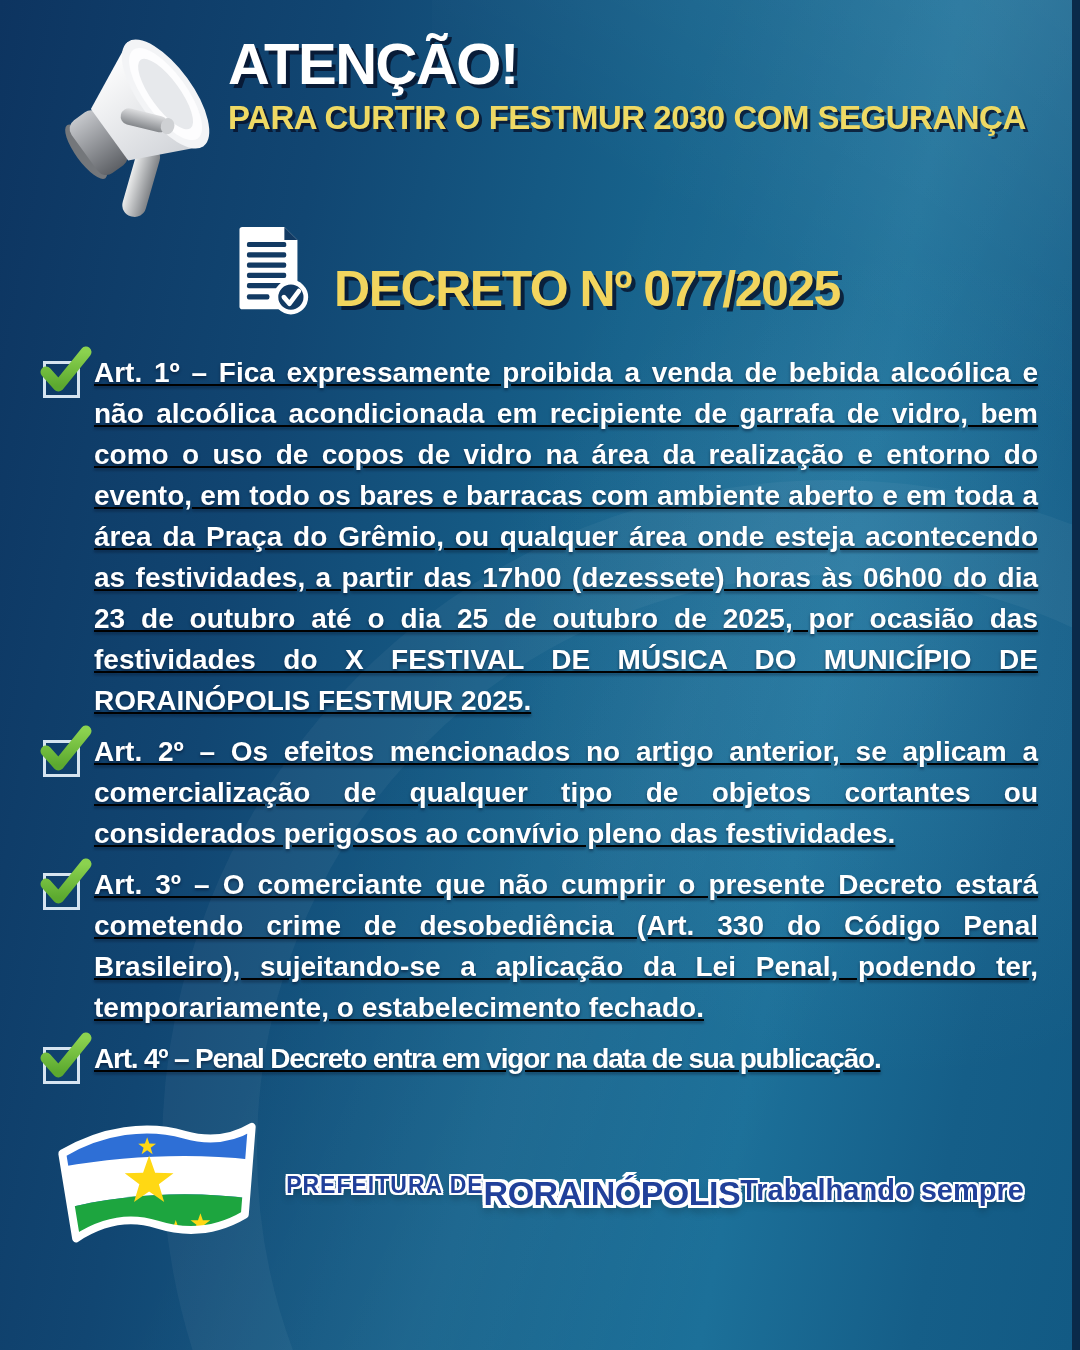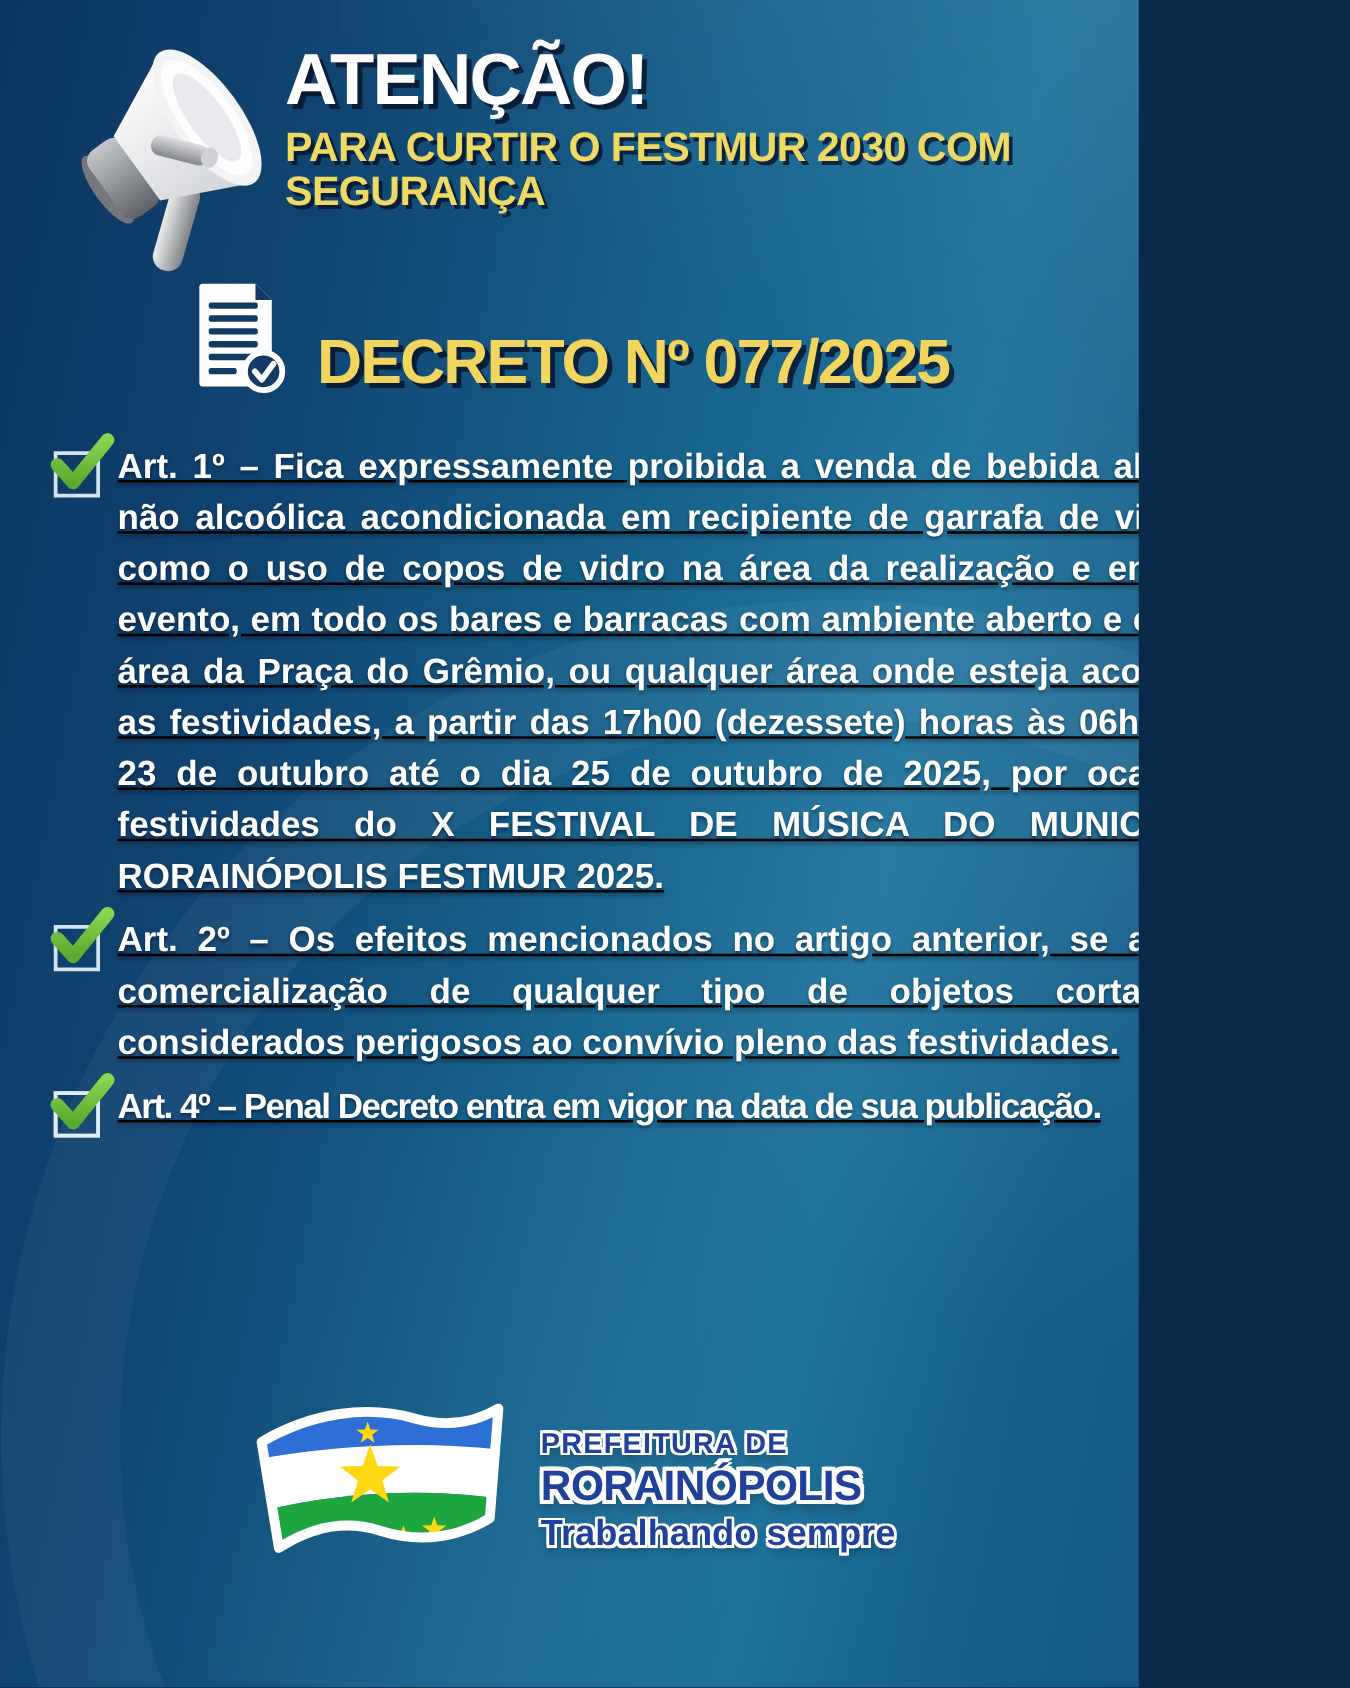--- a/index.html
+++ b/index.html
@@ -1,18 +1,18 @@
 <!DOCTYPE html>
 <html lang="pt-BR"><head>
 <meta charset="utf-8">
 <style>
   html,body{margin:0;padding:0;background:#0a2a4a;}
   .poster{
     position:relative;
-    width:911px;height:1350px;
+    width:1072px;height:1350px;
     overflow:hidden;
     font-family:"Liberation Sans",sans-serif;
     background:linear-gradient(101deg,#0d3460 0%,#114672 26%,#17638c 52%,#1c7099 72%,#155e88 88%,#125a84 100%);
   }
   
   .sheen-tr{position:absolute;top:0;right:0;width:640px;height:430px;
     background:linear-gradient(210deg,rgba(255,255,255,.07) 0%,rgba(255,255,255,0) 55%);}
   .glow{position:absolute;left:430px;top:190px;width:950px;height:950px;
     background:radial-gradient(circle,rgba(150,215,240,.10) 0%,rgba(150,215,240,0) 62%);}
   .arc-ring{position:absolute;right:-430px;bottom:-470px;width:1150px;height:1150px;
@@ -57,21 +57,21 @@
   .article.tight{letter-spacing:-1.2px;}
   .check-wrap{position:absolute;left:0;top:0;width:46px;height:48px;}
   .check-box{position:absolute;left:1px;top:9px;width:31px;height:31px;
     border:3px solid rgba(225,237,248,.95);background:transparent;}
   .check-svg{position:absolute;left:-2px;top:-6px;width:52px;height:48px;}
 
   
   .footer{position:absolute;left:0;right:0;top:1118px;
     display:flex;justify-content:center;align-items:center;gap:20px;}
   .flag-svg{width:218px;height:148px;flex:0 0 auto;}
-  .org-block{display:flex;flex-direction:column;align-items:flex-start;}
+  .org-block{display:flex;flex-direction:row;align-items:flex-start;}
   .outline-sm{
     text-shadow:
       -2px -2px 0 #fff, 2px -2px 0 #fff, -2px 2px 0 #fff, 2px 2px 0 #fff,
       0 -2px 0 #fff, 0 2px 0 #fff, -2px 0 0 #fff, 2px 0 0 #fff,
       0 5px 7px rgba(0,0,0,.35);
   }
   .outline-lg{
     text-shadow:
       -3px -3px 0 #fff, 3px -3px 0 #fff, -3px 3px 0 #fff, 3px 3px 0 #fff,
       0 -3px 0 #fff, 0 3px 0 #fff, -3px 0 0 #fff, 3px 0 0 #fff,
@@ -176,20 +176,21 @@
       <span>Art. 2º – Os efeitos mencionados no artigo anterior, se aplicam a comercialização de qualquer tipo de objetos cortantes ou considerados perigosos ao convívio pleno das festividades.</span>
     </p>
 
     <p class="article">
       <span class="check-wrap">
         <span class="check-box"></span>
         <svg class="check-svg" viewBox="0 0 52 48" aria-hidden="true">
           <path d="M6,26 L18.5,40 L46,6" fill="none" stroke="url(#gCheck1)" stroke-width="11" stroke-linecap="round" stroke-linejoin="round"></path>
         </svg>
       </span>
+      <span>Art. 3º – O comerciante que não cumprir o presente Decreto estará cometendo crime de desobediência (Art. 330 do Código Penal Brasileiro), sujeitando-se a aplicação da Lei Penal, podendo ter, temporariamente, o estabelecimento fechado.</span>
     </p>
 
     <p class="article tight">
       <span class="check-wrap">
         <span class="check-box"></span>
         <svg class="check-svg" viewBox="0 0 52 48" aria-hidden="true">
           <path d="M6,26 L18.5,40 L46,6" fill="none" stroke="url(#gCheck1)" stroke-width="11" stroke-linecap="round" stroke-linejoin="round"></path>
         </svg>
       </span>
       <span>Art. 4º – Penal Decreto entra em vigor na data de sua publicação.</span>

